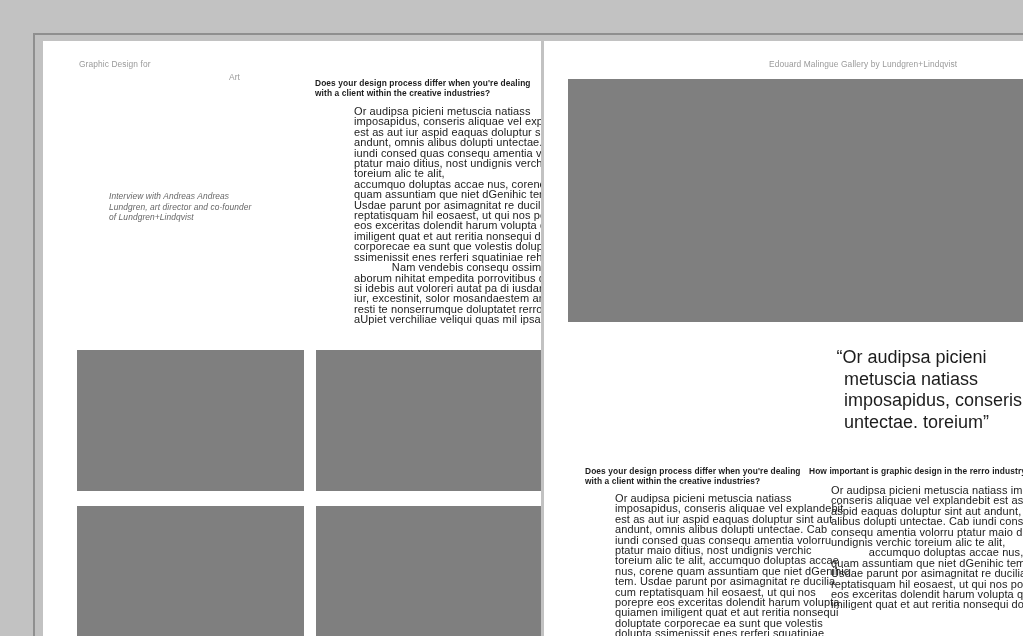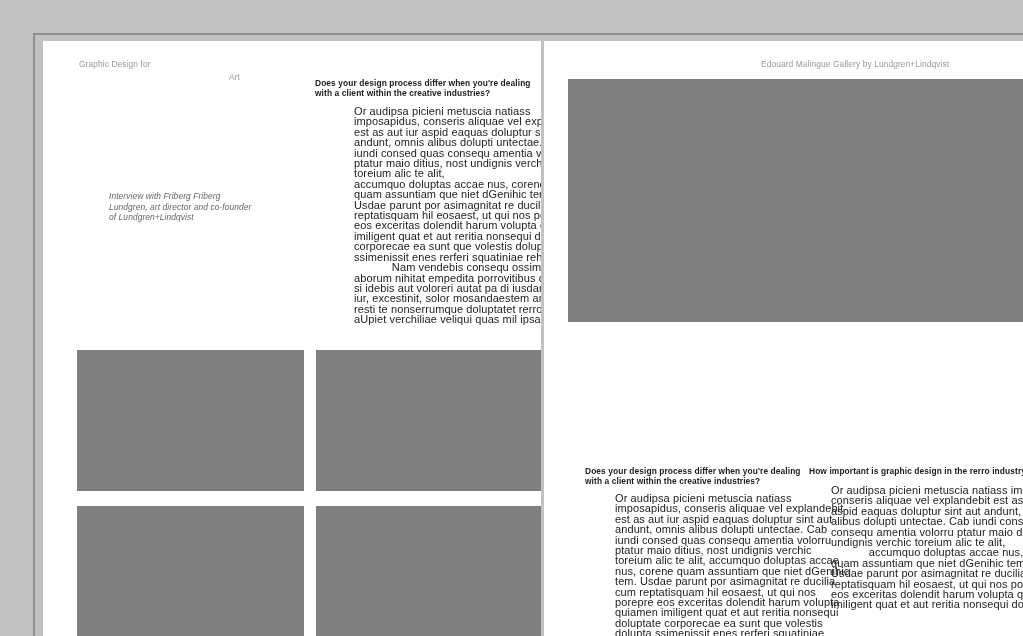--- a/index.html
+++ b/index.html
@@ -96,32 +96,36 @@
 eos exceritas dolendit harum volupta quiamen
 imiligent quat et aut reritia nonsequi doluptate
 corporecae ea sunt que volestis dolupta
 ssimenissit enes rerferi squatiniae rehendae.
             Nam vendebis consequ ossimpor aut
 aborum nihitat empedita porrovitibus digentis
 si idebis aut voloreri autat pa di iusdam qui ium
 iur, excestinit, solor mosandaestem am, utem
 resti te nonserrumque doluptatet rerro estota
 aUpiet verchiliae veliqui quas mil ipsam et</div>
-  <div class="abs credit" style="left:55px;top:139px">Interview with Friberg Friberg
+  <div class="abs credit" style="left:55px;top:139px">Interview with Andreas Andreas
 Lundgren, art director and co-founder
 of Lundgren+Lindqvist</div>
   <div class="abs ph" style="left:23px;top:298px;width:227px;height:141px"></div>
   <div class="abs ph" style="left:262px;top:298px;width:225px;height:141px"></div>
   <div class="abs ph" style="left:23px;top:454px;width:227px;height:140px"></div>
   <div class="abs ph" style="left:262px;top:454px;width:225px;height:140px"></div>
 </div>
 
 <div class="page page-right">
-  <div class="abs hdr" style="left:206px;top:7px">Edouard Malingue Gallery by Lundgren+Lindqvist</div>
+  <div class="abs hdr" style="left:214px;top:7px">Edouard Malingue Gallery by Lundgren+Lindqvist</div>
   <div class="abs ph" style="left:13px;top:27px;width:464px;height:243px"></div>
+  <div class="abs pullquote" style="left:289px;top:295px">“Or audipsa picieni
+metuscia natiass
+imposapidus, conseris
+untectae. toreium”</div>
 
   <div class="abs question" style="left:30px;top:414px">Does your design process differ when you're dealing
 with a client within the creative industries?</div>
   <div class="abs bodytext" style="left:60px;top:441px">Or audipsa picieni metuscia natiass
 imposapidus, conseris aliquae vel explandebit
 est as aut iur aspid eaquas doluptur sint aut
 andunt, omnis alibus dolupti untectae. Cab
 iundi consed quas consequ amentia volorru
 ptatur maio ditius, nost undignis verchic
 toreium alic te alit, accumquo doluptas accae

